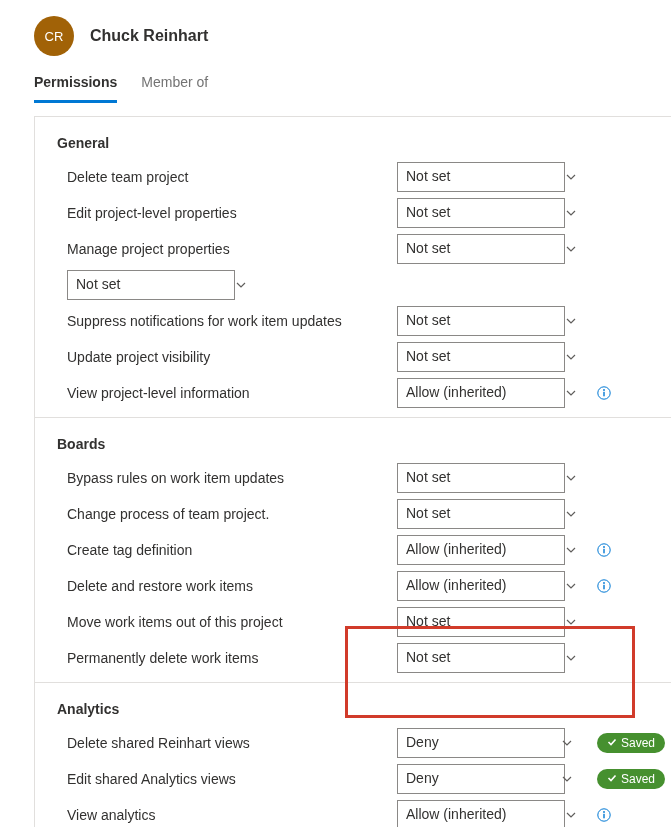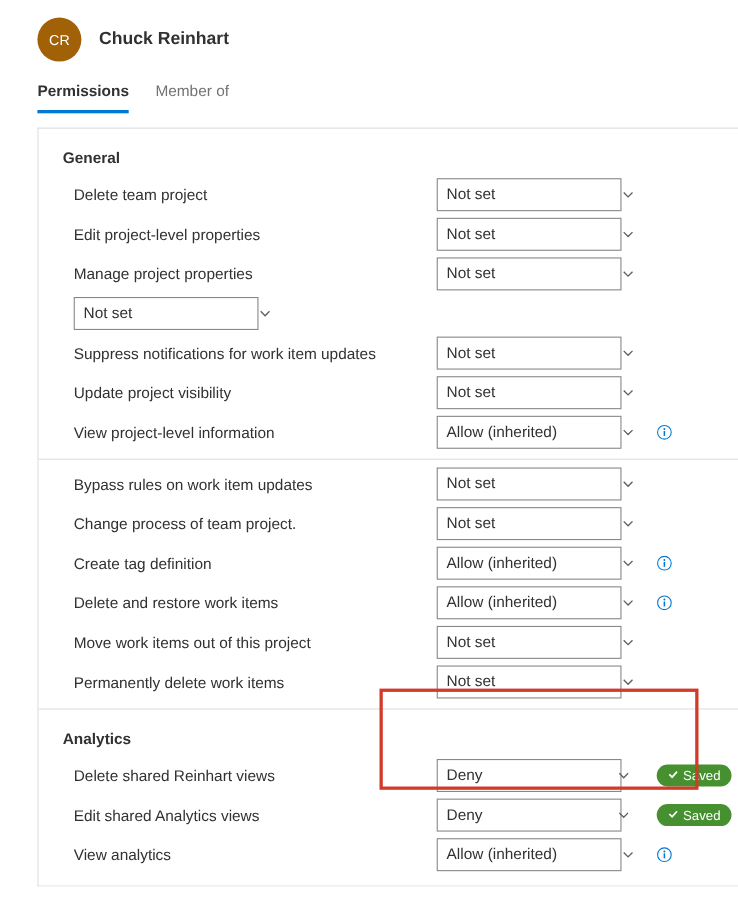--- a/index.html
+++ b/index.html
@@ -232,20 +232,21 @@
           <span class="info-icon">
             <svg width="14" height="14" viewBox="0 0 14 14">
               <circle cx="7" cy="7" r="6.2" fill="none" stroke="#0078d4" stroke-width="1"></circle>
               <circle cx="7" cy="4" r="0.9" fill="#0078d4"></circle>
               <rect x="6.3" y="5.8" width="1.4" height="4.5" fill="#0078d4"></rect>
             </svg>
           </span>
         </div>
       </div>
       <div class="section">
+        <div class="section-title">Boards</div>
         <div class="row">
           <div class="row-label">Bypass rules on work item updates</div>
           <div class="select-wrap">
             <div class="select">
               <span>Not set</span>
             </div>
             <span class="chevron">
               <svg width="12" height="12" viewBox="0 0 12 12">
                 <path d="M2 4 L6 8 L10 4" fill="none" stroke="#605e5c" stroke-width="1.2"></path>
               </svg>

